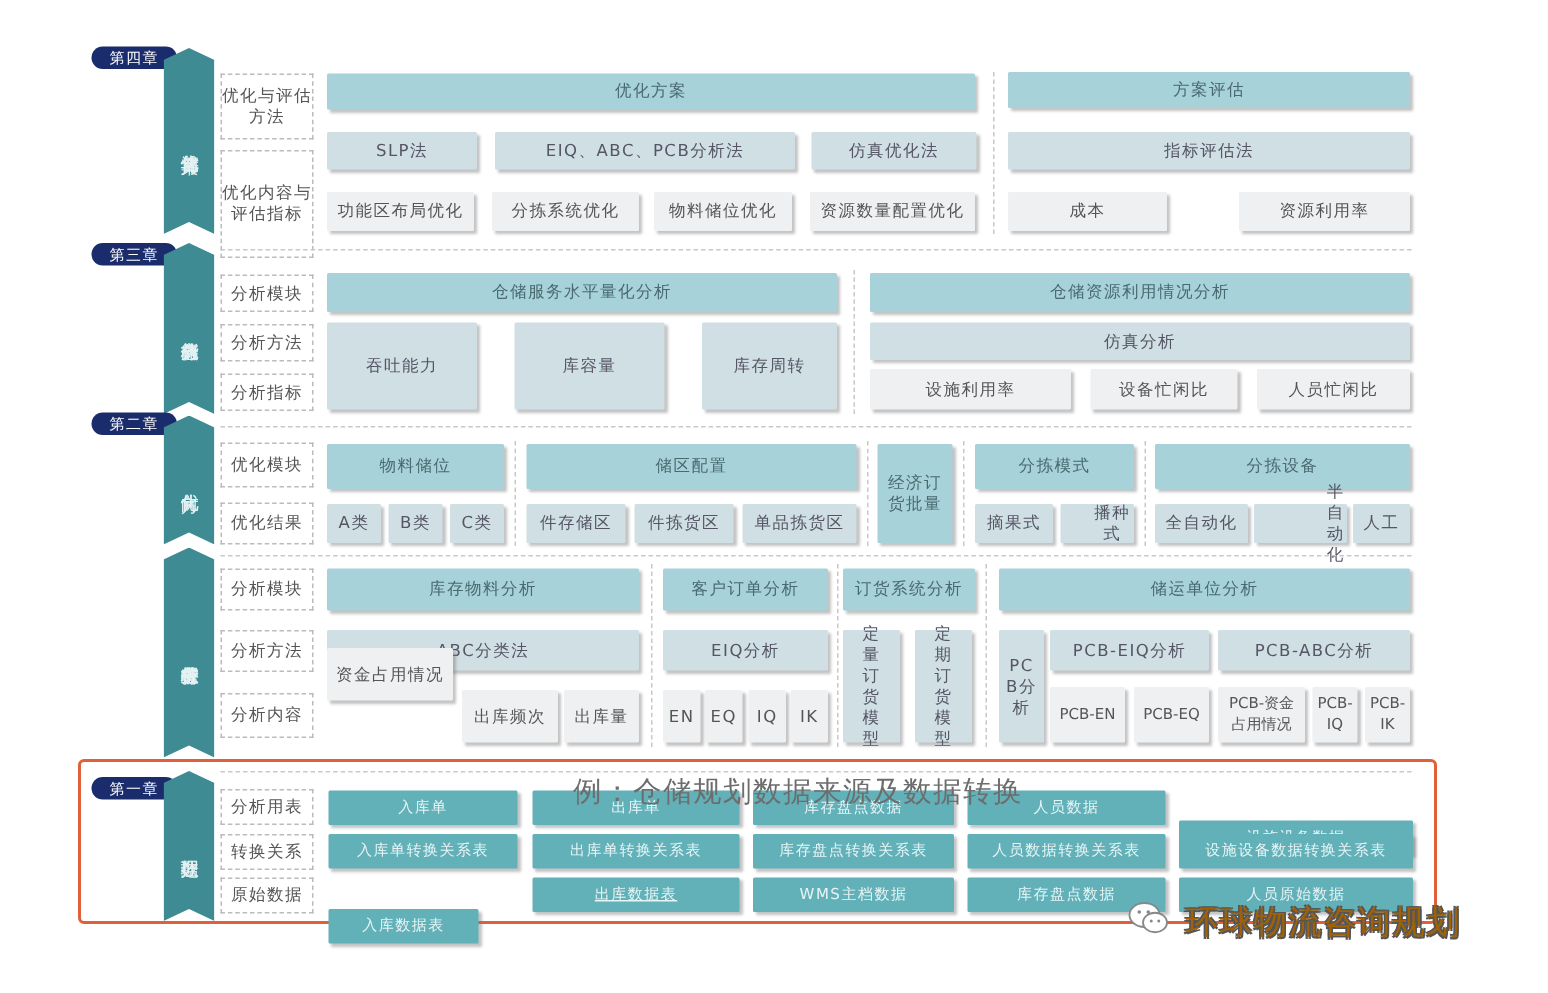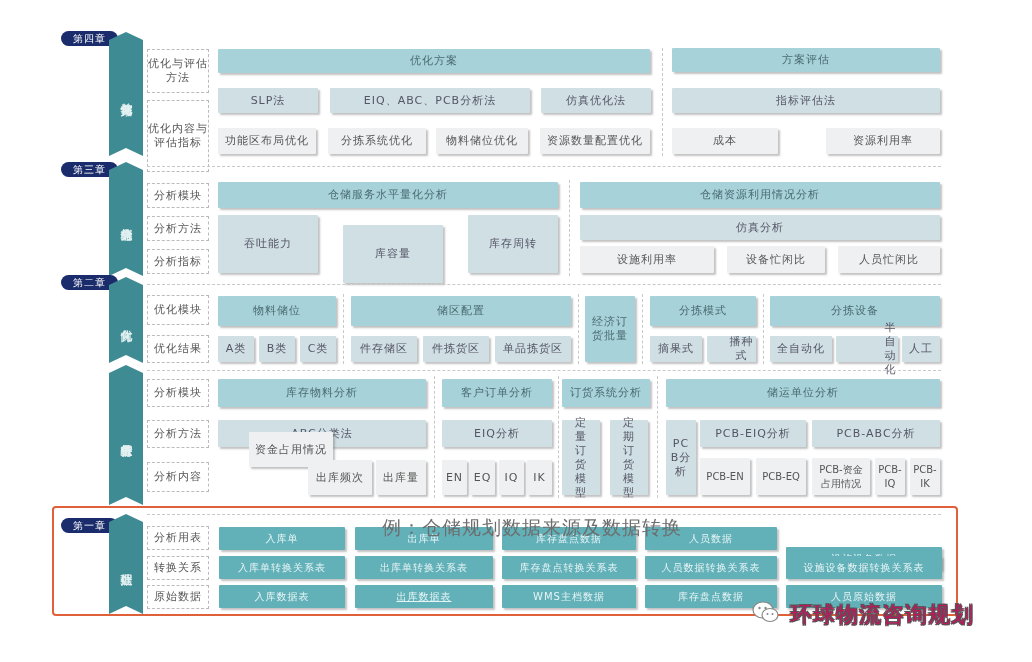--- a/index.html
+++ b/index.html
@@ -61,21 +61,21 @@
 <div class="hdash" style="left:147px;top:166px;width:794px;"></div>
 
 <div class="chapter" style="top:162px;">第三章</div>
 <div class="ribbon vert" style="top:162px;height:114px;">仓储能力分析</div>
 <div class="label" style="left:147px;top:183px;width:62px;height:25px;">分析模块</div>
 <div class="label" style="left:147px;top:216px;width:62px;height:25px;">分析方法</div>
 <div class="label" style="left:147px;top:249px;width:62px;height:25px;">分析指标</div>
 
 <div class="box c-dark" style="left:218px;top:182px;width:340px;height:26px;">仓储服务水平量化分析</div>
 <div class="box c-mid" style="left:218px;top:215px;width:100px;height:58px;">吞吐能力</div>
-<div class="box c-mid" style="left:343px;top:215px;width:100px;height:58px;margin-top:10px;">库容量</div>
+<div class="box c-mid" style="left:343px;top:215px;width:100px;height:58px;">库容量</div>
 <div class="box c-mid" style="left:468px;top:215px;width:90px;height:58px;">库存周转</div>
 
 <div class="vdash" style="left:569px;top:180px;height:96px;"></div>
 <div class="box c-dark" style="left:580px;top:182px;width:360px;height:26px;">仓储资源利用情况分析</div>
 <div class="box c-mid" style="left:580px;top:215px;width:360px;height:25px;">仿真分析</div>
 <div class="box c-light" style="left:580px;top:246px;width:134px;height:27px;">设施利用率</div>
 <div class="box c-light" style="left:727px;top:246px;width:98px;height:27px;">设备忙闲比</div>
 <div class="box c-light" style="left:838px;top:246px;width:102px;height:27px;">人员忙闲比</div>
 
 <div class="hdash" style="left:147px;top:284px;width:794px;"></div>
@@ -112,21 +112,21 @@
 
 <div class="hdash" style="left:147px;top:370px;width:794px;"></div>
 
 <div class="ribbon vert" style="top:365px;height:140px;">业务需求特征分析</div>
 <div class="label" style="left:147px;top:379px;width:62px;height:28px;">分析模块</div>
 <div class="label" style="left:147px;top:420px;width:62px;height:28px;">分析方法</div>
 <div class="label" style="left:147px;top:462px;width:62px;height:30px;">分析内容</div>
 
 <div class="box c-dark" style="left:218px;top:379px;width:208px;height:28px;">库存物料分析</div>
 <div class="box c-mid" style="left:218px;top:420px;width:208px;height:27px;">ABC分类法</div>
-<div class="box c-light" style="left:218px;top:432px;width:84px;height:35px;margin-left:31px;">资金占用情况</div>
+<div class="box c-light" style="left:218px;top:432px;width:84px;height:35px;">资金占用情况</div>
 <div class="box c-light" style="left:308px;top:460px;width:64px;height:35px;">出库频次</div>
 <div class="box c-light" style="left:376px;top:460px;width:50px;height:35px;">出库量</div>
 
 <div class="vdash" style="left:434px;top:376px;height:122px;"></div>
 <div class="box c-dark" style="left:442px;top:379px;width:110px;height:28px;">客户订单分析</div>
 <div class="box c-mid" style="left:442px;top:420px;width:110px;height:27px;">EIQ分析</div>
 <div class="box c-light" style="left:442px;top:460px;width:25px;height:35px;">EN</div>
 <div class="box c-light" style="left:470px;top:460px;width:25px;height:35px;">EQ</div>
 <div class="box c-light" style="left:499px;top:460px;width:25px;height:35px;">IQ</div>
 <div class="box c-light" style="left:527px;top:460px;width:25px;height:35px;">IK</div>
@@ -150,21 +150,21 @@
 <div class="abs" style="left:52px;top:506px;width:906px;height:110px;border:2px solid #e0603a;border-radius:4px;"></div>
 <div class="hdash" style="left:147px;top:514px;width:794px;"></div>
 <div class="chapter" style="top:518px;">第一章</div>
 <div class="ribbon vert" style="top:514px;height:100px;">数据处理</div>
 <div class="label" style="left:147px;top:526px;width:62px;height:24px;">分析用表</div>
 <div class="label" style="left:147px;top:556px;width:62px;height:24px;">转换关系</div>
 <div class="label" style="left:147px;top:585px;width:62px;height:24px;">原始数据</div>
 
 <div class="box c-teal" style="left:219px;top:527px;width:126px;height:23px;">入库单</div>
 <div class="box c-teal" style="left:219px;top:556px;width:126px;height:23px;text-align:center;">入库单转换关系表</div>
-<div class="box c-teal" style="left:219px;top:585px;width:126px;height:23px;">入库数据表</div>
+<div class="box c-teal" style="left:219px;top:606px;width:100px;height:23px;">入库数据表</div>
 
 <div class="box c-teal" style="left:355px;top:527px;width:138px;height:23px;">出库单</div>
 <div class="box c-teal" style="left:355px;top:556px;width:138px;height:23px;">出库单转换关系表</div>
 <div class="box c-teal" style="left:355px;top:585px;width:138px;height:23px;text-decoration:underline;">出库数据表</div>
 
 <div class="box c-teal" style="left:502px;top:527px;width:134px;height:23px;">库存盘点数据</div>
 <div class="box c-teal" style="left:502px;top:556px;width:134px;height:23px;">库存盘点转换关系表</div>
 <div class="box c-teal" style="left:502px;top:585px;width:134px;height:23px;">WMS主档数据</div>
 
 <div class="box c-teal" style="left:645px;top:527px;width:132px;height:23px;">人员数据</div>
@@ -180,13 +180,13 @@
 <div class="abs" style="left:752px;top:600px;width:28px;height:24px;">
   <svg width="28" height="24" viewBox="0 0 28 24">
     <ellipse cx="11" cy="10" rx="10" ry="8" fill="#fff" stroke="#888" stroke-width="1.2"></ellipse>
     <ellipse cx="18" cy="15" rx="8" ry="6.5" fill="#fff" stroke="#888" stroke-width="1.2"></ellipse>
     <circle cx="7.5" cy="8" r="1.2" fill="#888"></circle>
       <circle cx="13.5" cy="8" r="1.2" fill="#888"></circle>
     <circle cx="15.5" cy="14" r="1" fill="#888"></circle>
       <circle cx="20.5" cy="14" r="1" fill="#888"></circle>
   </svg>
 </div>
-<div class="abs" style="left:790px;top:600px;font-size:22px;color:#be185d;letter-spacing:1px;white-space:nowrap;text-shadow:1px 1px 0 #555,-1px -1px 0 #555,1px -1px 0 #555,-1px 1px 0 #555;">环球物流咨询规划</div>
+<div class="abs" style="left:790px;top:600px;font-size:22px;color:#a16207;letter-spacing:1px;white-space:nowrap;text-shadow:1px 1px 0 #555,-1px -1px 0 #555,1px -1px 0 #555,-1px 1px 0 #555;">环球物流咨询规划</div>
 
 </body></html>

